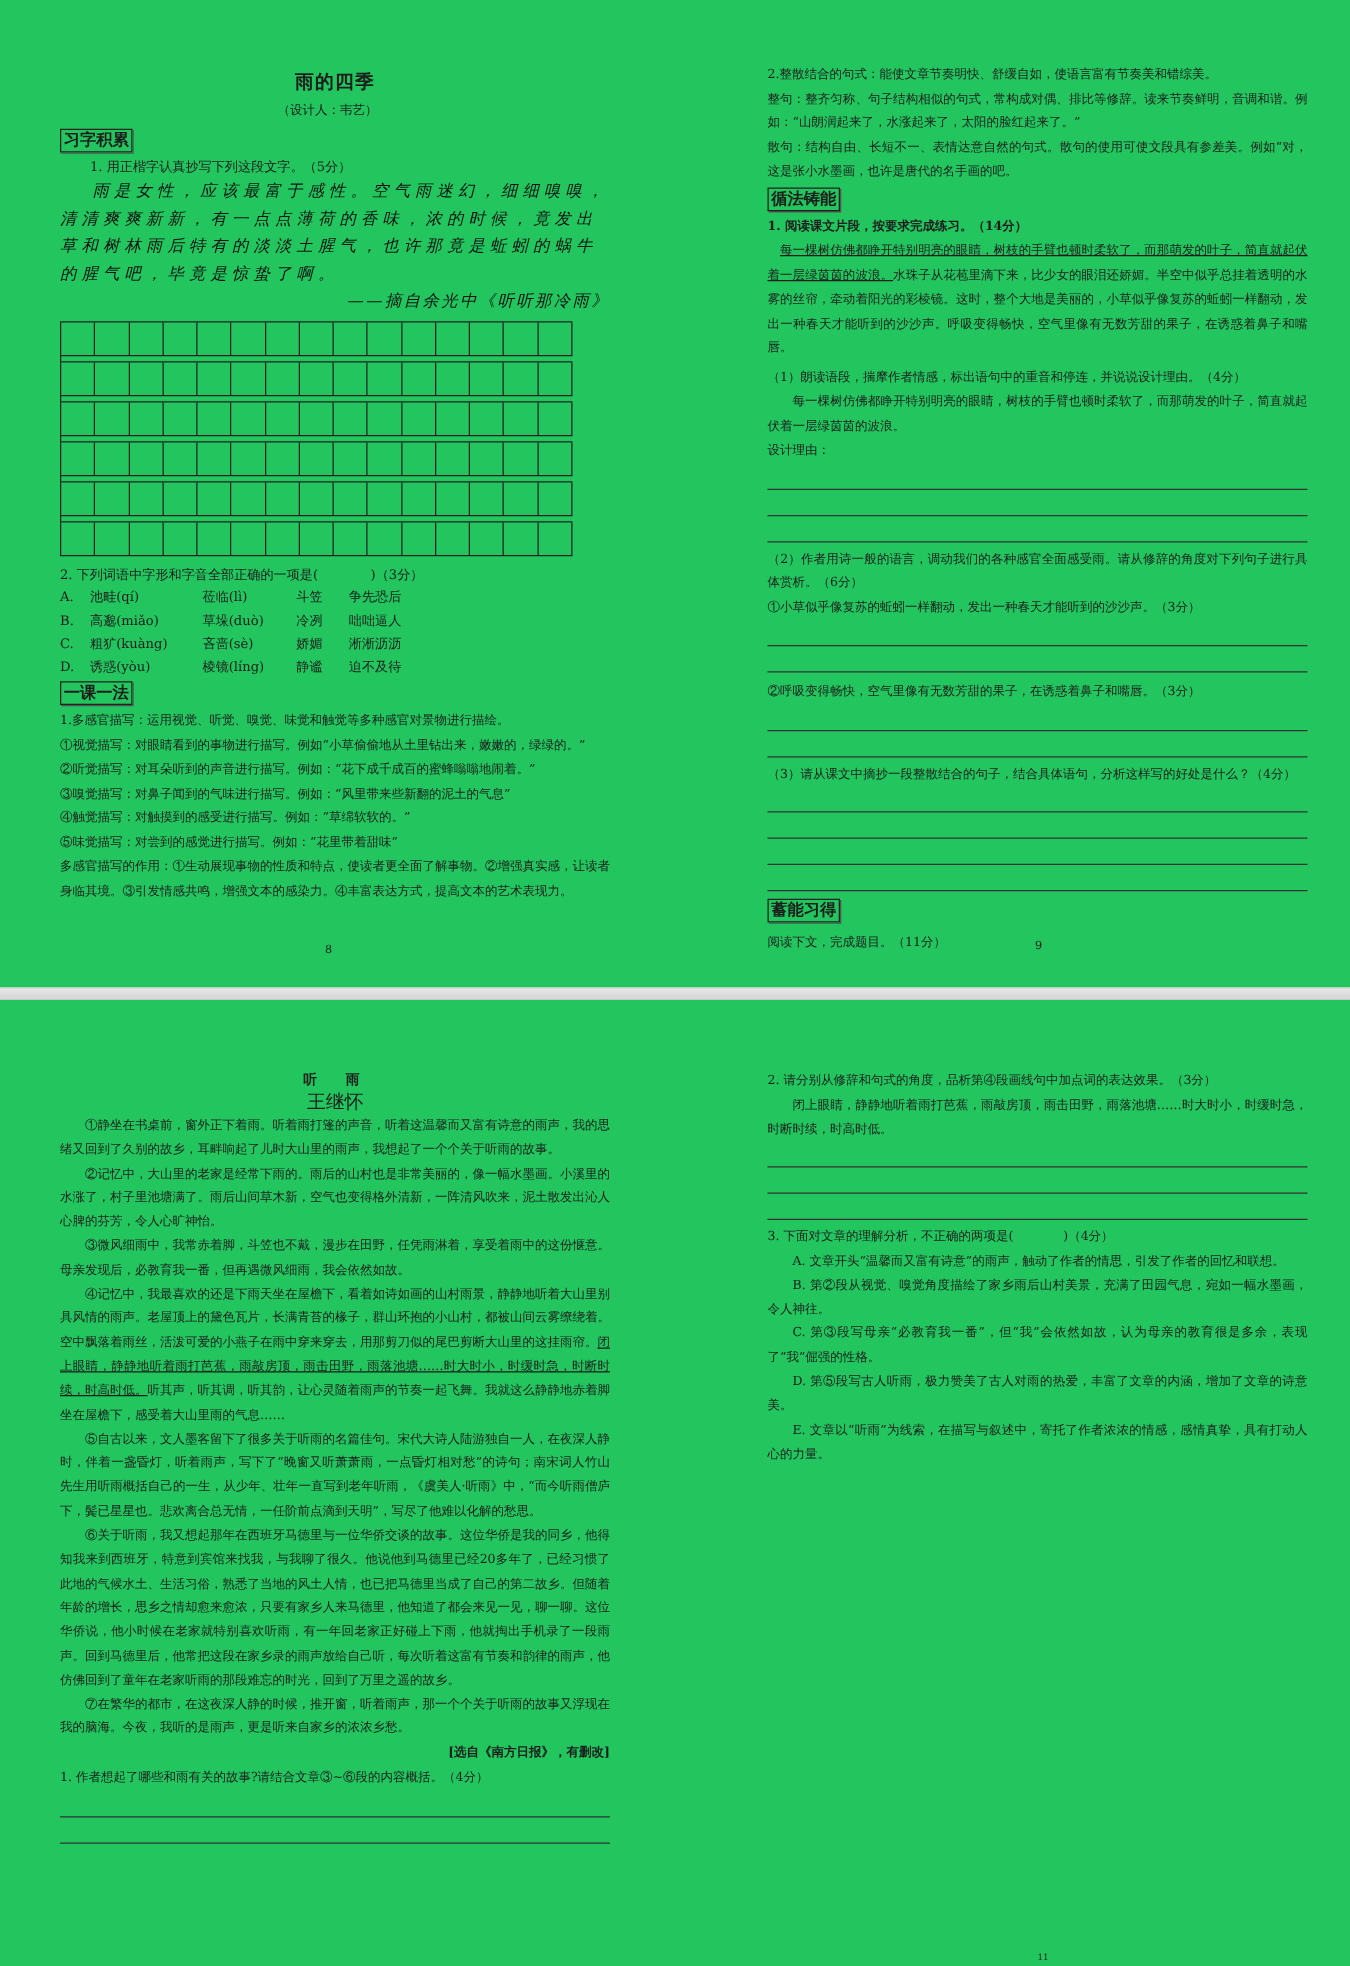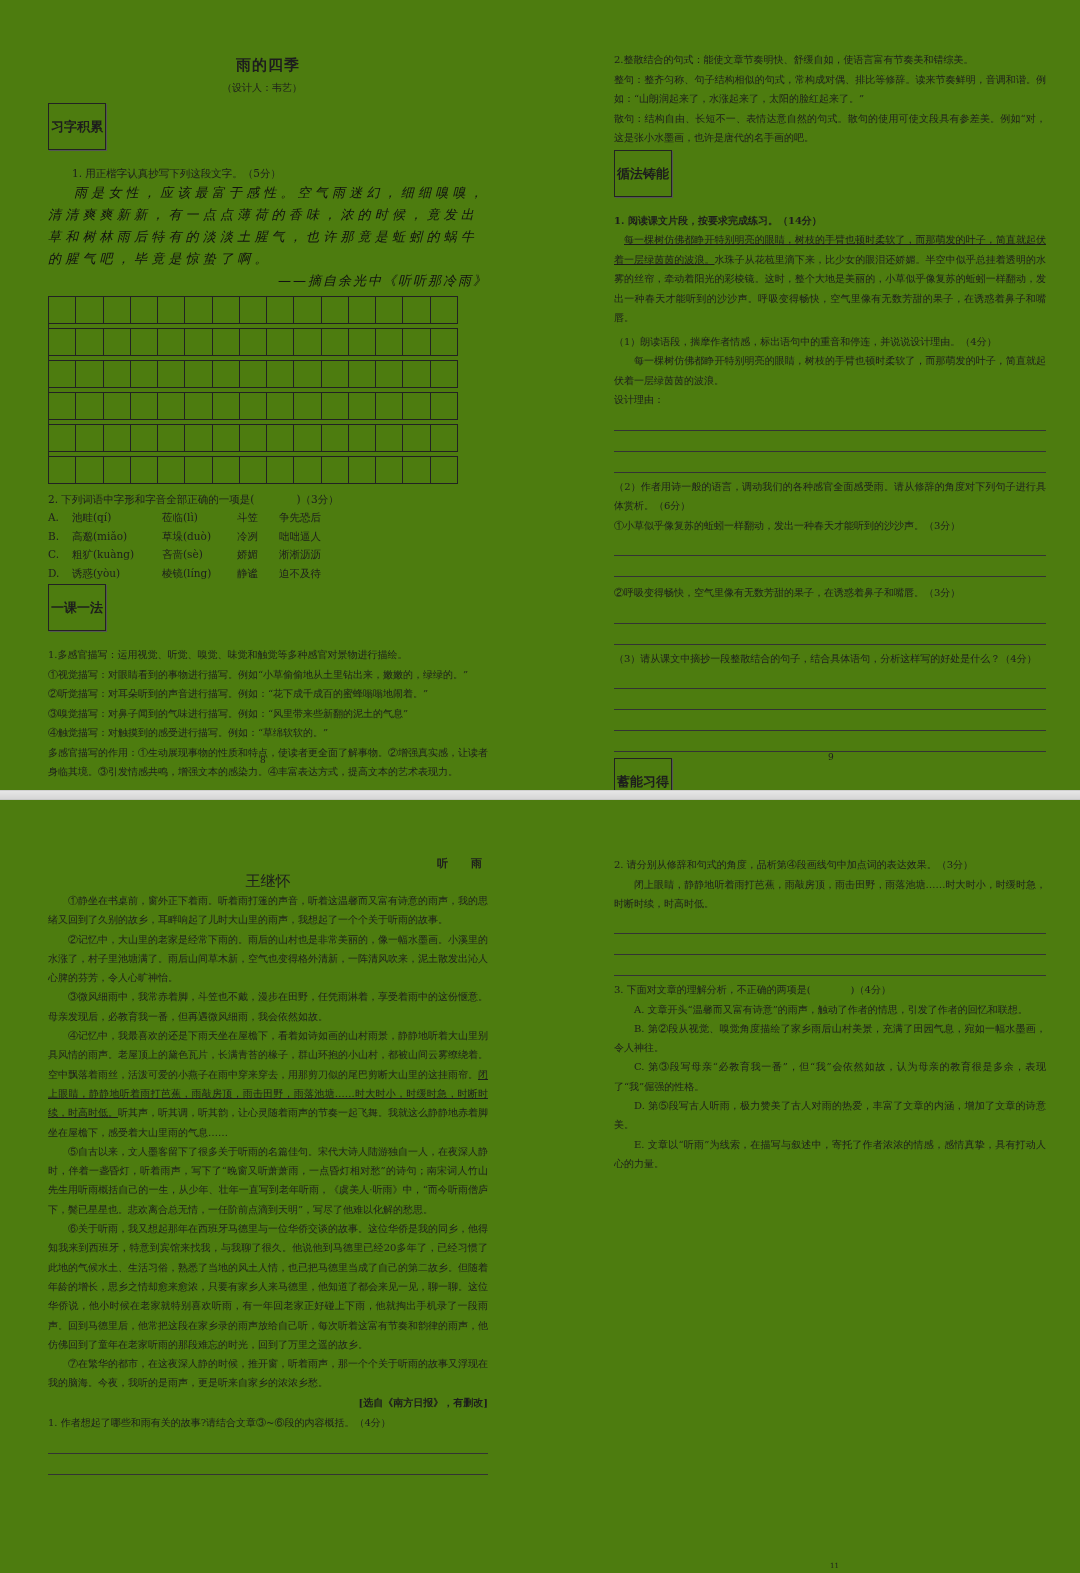--- a/index.html
+++ b/index.html
@@ -1,34 +1,34 @@
 <!DOCTYPE html>
 <html><head>
 <meta charset="utf-8">
 <style>
   * { box-sizing: border-box; margin: 0; padding: 0; }
   html, body { width: 1080px; height: 1573px; background: #ffffff; overflow: hidden; }
   body { font-family: "DejaVu Serif", "Liberation Serif", serif; color: #1d1d1d; position: relative; }
 
-  .sheet { position: absolute; left: 0; width: 1080px; background: #4d7c0f; }
+  .sheet { position: absolute; left: 0; width: 1080px; background: #22c55e; }
   .sheet.top { top: 0; height: 790px; }
   .sheet.bottom { top: 800px; height: 773px; }
   .separator { position: absolute; left: 0; top: 790px; width: 1080px; height: 10px;
                background: linear-gradient(#e6e6e6, #d6d6d6); border-top: 1px solid #d0d0d0; border-bottom: 1px solid #c8c8c8; }
 
   .page { position: absolute; }
   .p8  { left: 48px;  top: 50px;  width: 440px; }
   .p9  { left: 614px; top: 50px;  width: 432px; }
   .p10 { left: 48px;  top: 55px;  width: 440px; }
   .p11 { left: 614px; top: 55px;  width: 432px; }
 
   .doc-title { text-align: center; font-weight: bold; font-size: 15px; margin: 6px 0 6px; letter-spacing: 1px; }
   .designer { text-align: center; font-size: 10px; margin-bottom: 6px; padding-right: 12px; }
-  .section-tag { display: inline-block; border: 1.5px solid #222; font-weight: bold; font-size: 13px; padding: 14px 2px; line-height: 17px;
-                 box-shadow: 1px 1px 0 #555; margin: 2px 0 14px; }
+  .section-tag { display: inline-block; border: 1.5px solid #222; font-weight: bold; font-size: 13px; padding: 0 2px; line-height: 17px;
+                 box-shadow: 1px 1px 0 #555; margin: 2px 0 3px; }
   .q { font-size: 10.5px; line-height: 18px; }
   .q.indent { padding-left: 24px; }
   .hand { font-family: "DejaVu Serif", serif; font-style: italic; font-size: 13px; line-height: 22px; letter-spacing: 4.2px; text-indent: 26px; color: #111; }
   .hand-src { text-align: right; letter-spacing: 2px; }
 
   .grid { margin-top: 4px; width: 410px; border-left: 1px solid #222; }
   .grid-row { display: flex; height: 28px; border-top: 1px solid #222; border-bottom: 1px solid #222; margin-bottom: 4px; }
   .grid-cell { flex: 1; border-right: 1px solid #222; }
 
   .opt-row { display: flex; font-size: 10.5px; line-height: 18.5px; }
@@ -37,21 +37,21 @@
 
   .body-text { font-size: 10px; line-height: 19.5px; text-align: justify; }
   .body-text b { font-weight: normal; }
   .para { font-size: 10px; line-height: 19.3px; text-align: justify; text-indent: 2em; }
   .ul { text-decoration: underline; }
   .bold { font-weight: bold; }
   .line { border-bottom: 1px solid #333; height: 21px; }
   .line.gap { height: 22px; }
   .page-num { position: absolute; font-size: 9px; }
   .src-note { text-align: right; font-size: 10px; font-weight: bold; line-height: 20px; }
-  .article-title { text-align: right; font-weight: bold; font-size: 11px; letter-spacing: 6px; line-height: 17px; }
+  .article-title { text-align: center; font-weight: bold; font-size: 11px; letter-spacing: 6px; line-height: 17px; }
   .author { text-align: center; font-size: 15px; line-height: 19px; }
   .opt-ind { font-size: 10px; line-height: 19.3px; text-indent: 2em; text-align: justify; }
 </style>
 </head>
 <body>
 
 <div class="sheet top">
 
   <div class="page p8">
     <div class="doc-title">雨的四季</div>
@@ -197,20 +197,21 @@
           <span class="c5">迫不及待</span>
         </div>
       </div>
 
     <div class="section-tag">一课一法</div>
     <div class="body-text"><b>1.多感官描写：</b><span>运用视觉、听觉、嗅觉、味觉和触觉等多种感官对景物进行描绘。</span></div>
     <div class="body-text">①视觉描写：对眼睛看到的事物进行描写。例如“小草偷偷地从土里钻出来，嫩嫩的，绿绿的。”</div>
     <div class="body-text">②听觉描写：对耳朵听到的声音进行描写。例如：“花下成千成百的蜜蜂嗡嗡地闹着。”</div>
     <div class="body-text">③嗅觉描写：对鼻子闻到的气味进行描写。例如：“风里带来些新翻的泥土的气息”</div>
     <div class="body-text">④触觉描写：对触摸到的感受进行描写。例如：“草绵软软的。”</div>
+    <div class="body-text">⑤味觉描写：对尝到的感觉进行描写。例如：“花里带着甜味”</div>
     <div class="body-text"><b>多感官描写的作用：</b><span>①生动展现事物的性质和特点，使读者更全面了解事物。②增强真实感，让读者身临其境。③引发情感共鸣，增强文本的感染力。④丰富表达方式，提高文本的艺术表现力。</span></div>
   </div>
   <div class="page-num" style="left:260px; top:755px">8</div>
 
   <div class="page p9">
     <div class="body-text"><b>2.整散结合的句式：</b><span>能使文章节奏明快、舒缓自如，使语言富有节奏美和错综美。</span></div>
     <div class="body-text">整句：整齐匀称、句子结构相似的句式，常构成对偶、排比等修辞。读来节奏鲜明，音调和谐。例如：“山朗润起来了，水涨起来了，太阳的脸红起来了。”</div>
     <div class="body-text">散句：结构自由、长短不一、表情达意自然的句式。散句的使用可使文段具有参差美。例如“对，这是张小水墨画，也许是唐代的名手画的吧。</div>
     <div class="section-tag">循法铸能</div>
     <div class="body-text bold">1. 阅读课文片段，按要求完成练习。（14分）</div>

